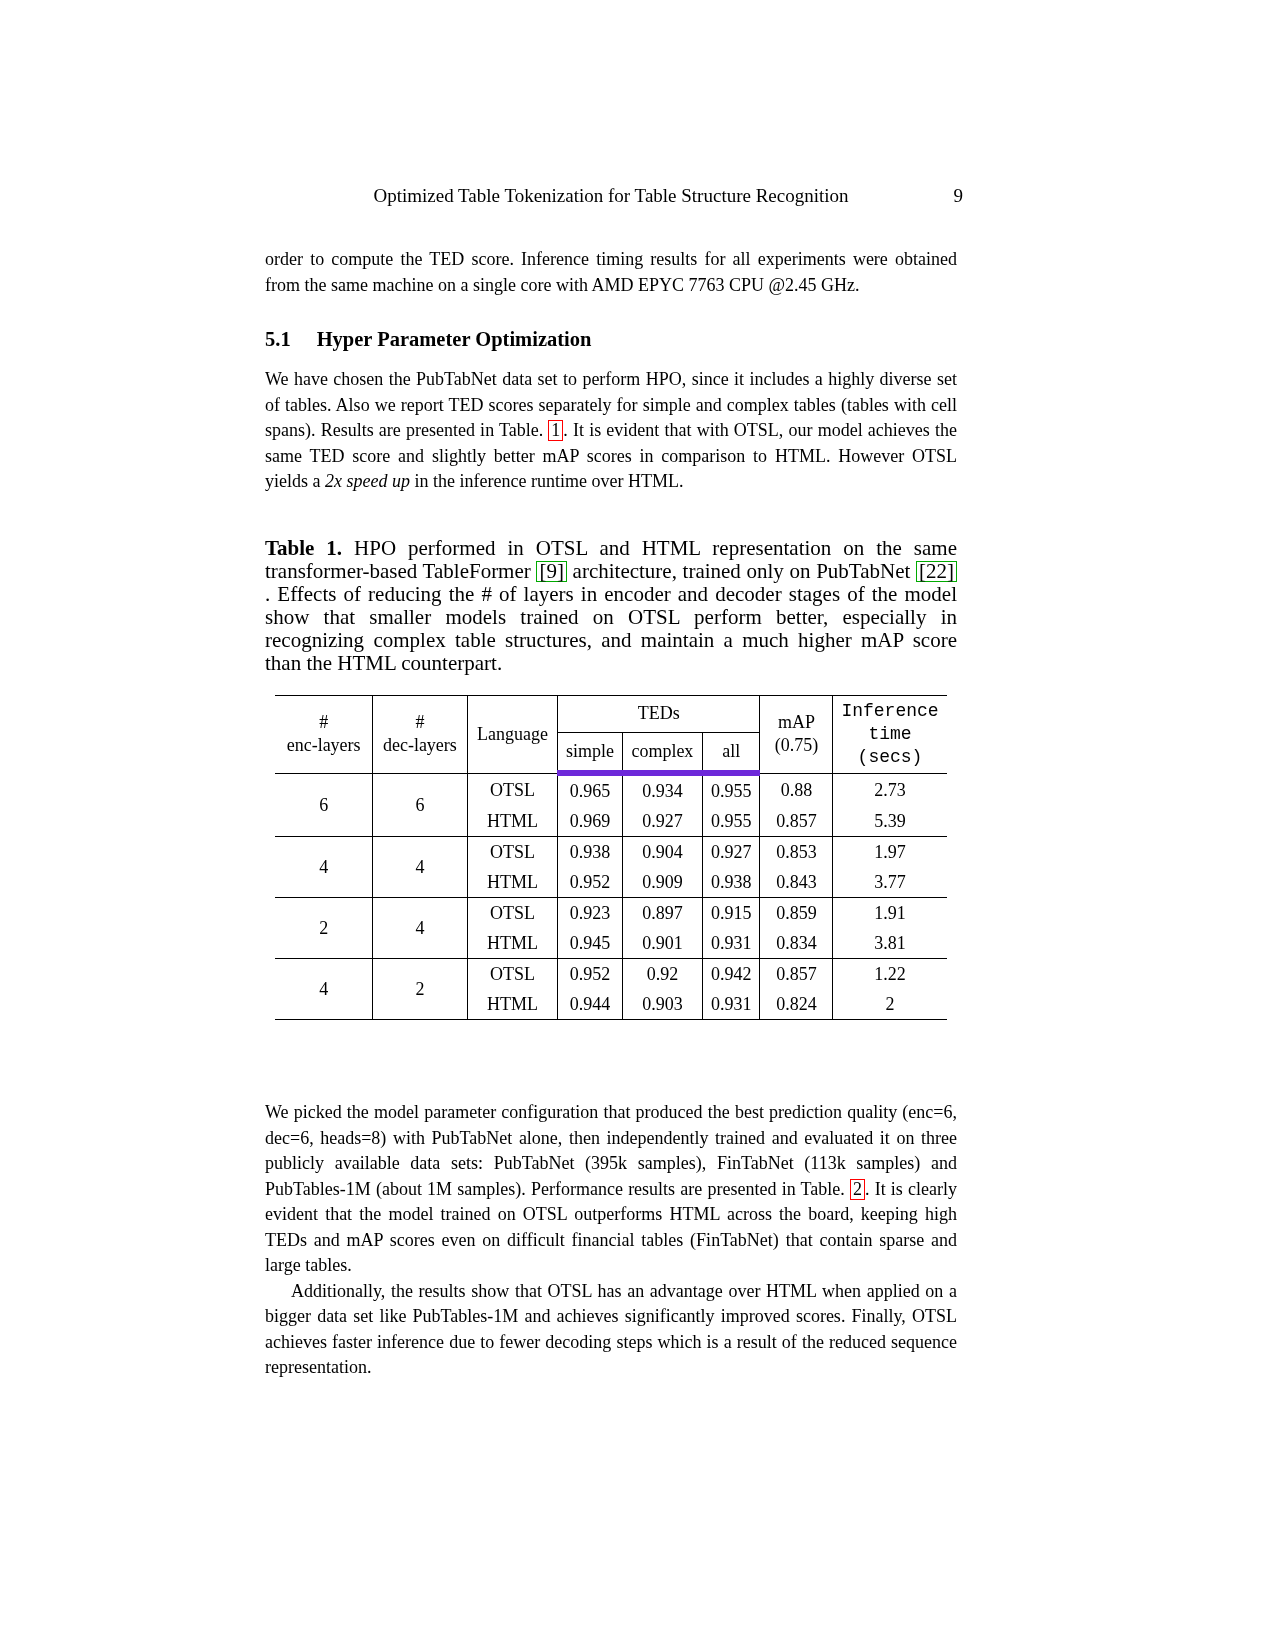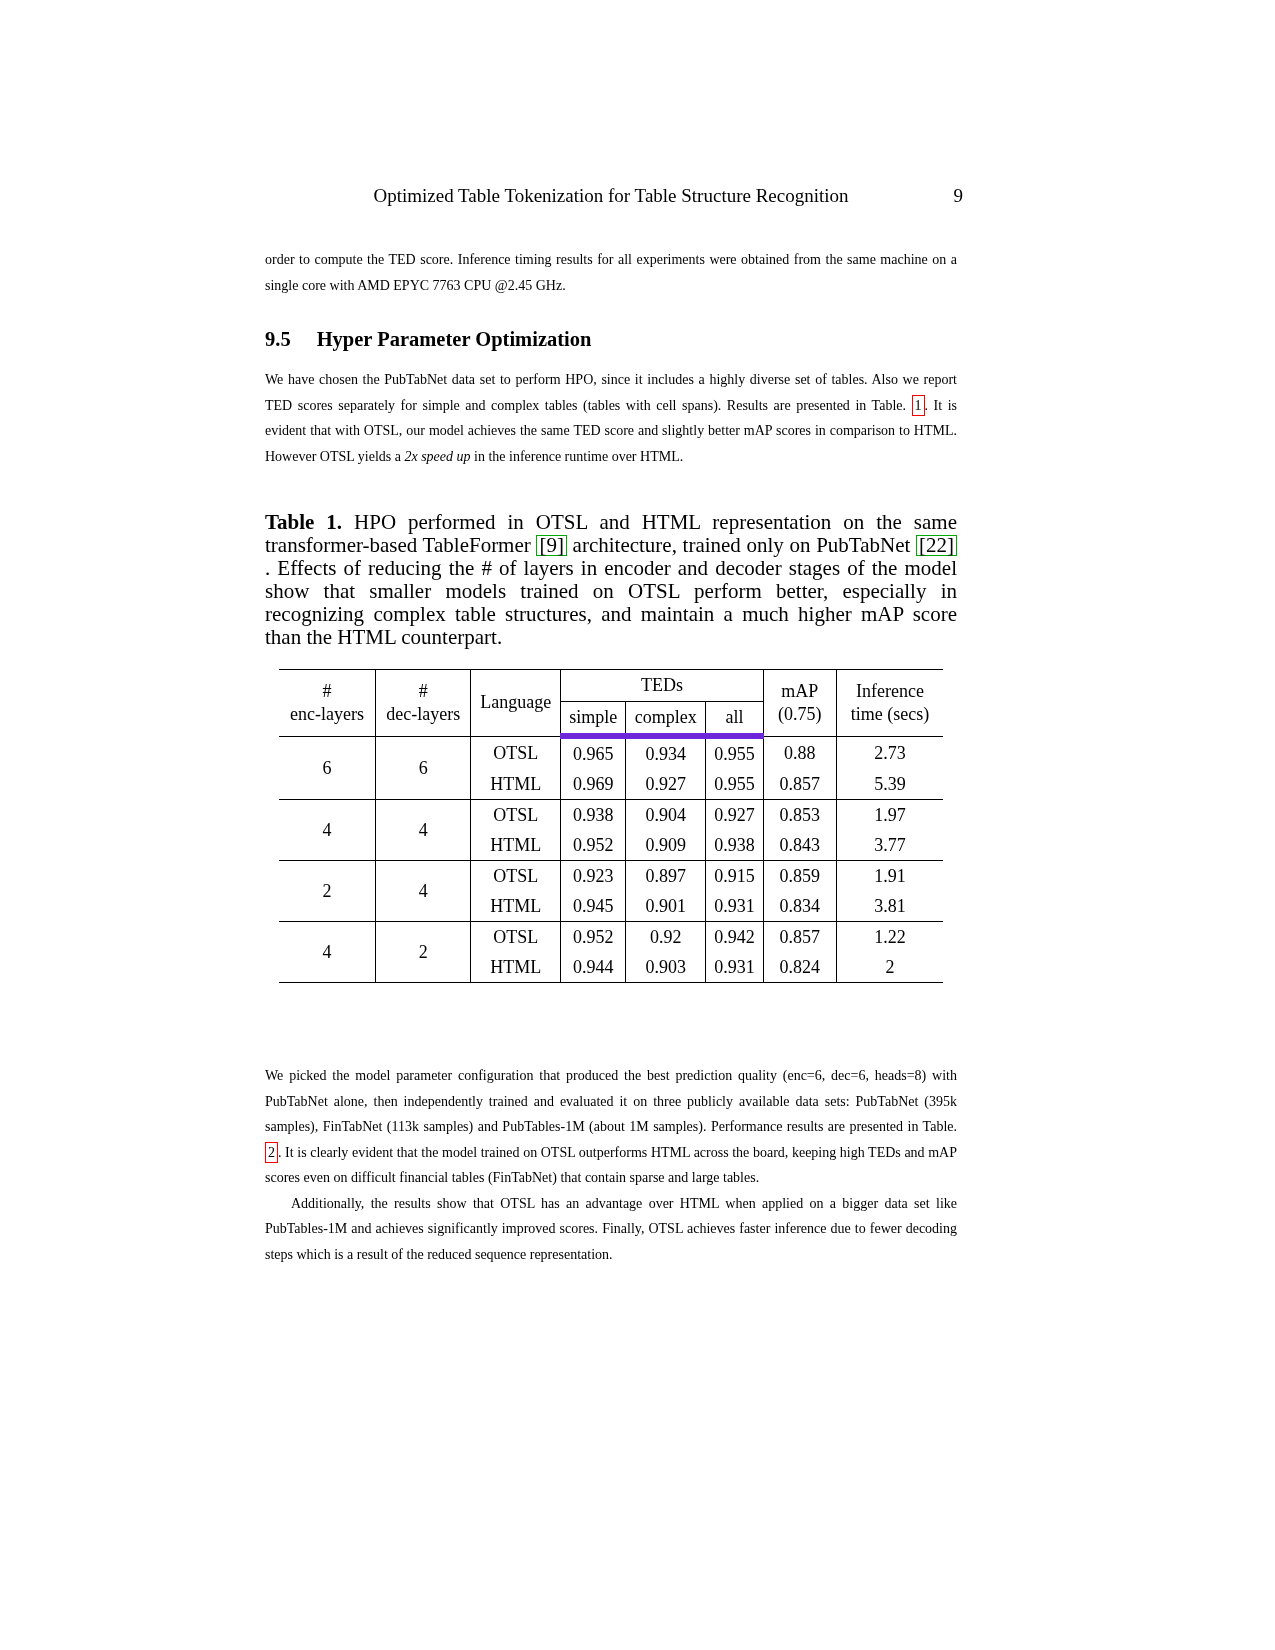--- a/index.html
+++ b/index.html
@@ -9,21 +9,21 @@
     font-family:"Liberation Serif","DejaVu Serif",serif;
     color:#000;
   }
   .page { padding:185px 318px 0 265px; width:1275px; }
 
   
   .running-head { position:relative; text-align:center; font-size:19px; margin-bottom:40px; }
   .rh-page { position:absolute; right:-6px; top:0; }
 
   
-  .bodytext { font-size:14px; line-height:25.5px; text-align:justify; }
+  .bodytext { font-size:18px; line-height:25.5px; text-align:justify; }
   .intro { margin-bottom:30px; }
   .p51 { margin-bottom:42px; }
   .indent { text-indent:26px; }
 
   h2.sec { font-size:20.5px; font-weight:bold; margin-bottom:16px; }
   .sec-num { margin-right:26px; }
 
   em.it { font-style:italic; }
 
   
@@ -47,36 +47,36 @@
   }
   table.results th { line-height:23px; padding-top:4px; padding-bottom:4px; }
   .bl { border-left:1px solid #000; }
   th.teds { border-bottom:1px solid #000; }
   thead tr.subrow th { border-bottom:6px solid #6d28d9; }
   thead th[rowspan] { border-bottom:1px solid #000; }
   tbody tr.gt > td { border-top:1px solid #000; }
   td.b { font-weight:bold;margin-top:32px; }
   .col-enc { width:97px; } .col-dec { width:95px; } .col-lang { width:90px; }
   .col-simple { width:65px; } .col-complex { width:80px; } .col-all { width:57px; }
-  .col-map { width:73px; } .col-inf { width:107px; }
+  .col-map { width:73px; } .col-inf { width:107px;font-family:Liberation Mono, monospace; }
 </style>
 </head>
 <body>
 
 <div class="page">
 
   <div class="running-head">
     <span class="rh-title">Optimized Table Tokenization for Table Structure Recognition</span>
     <span class="rh-page">9</span>
   </div>
 
   <p class="bodytext intro">order to compute the TED score. Inference timing results for all experiments were obtained from the same machine on a single core with AMD EPYC 7763 CPU @2.45 GHz.</p>
 
   <h2 class="sec">
-    <span class="sec-num">9.5</span><span class="sec-title">Hyper Parameter Optimization</span>
+    <span class="sec-num">5.1</span><span class="sec-title">Hyper Parameter Optimization</span>
   </h2>
 
   <p class="bodytext p51"><span>We have chosen the PubTabNet data set to perform HPO, since it includes a highly diverse set of tables. Also we report TED scores separately for simple and complex tables (tables with cell spans). Results are presented in Table. </span><a class="refbox">1</a><span>. It is evident that with OTSL, our model achieves the same TED score and slightly better mAP scores in comparison to HTML. However OTSL yields a </span><em class="it">2x speed up</em><span> in the inference runtime over HTML.</span></p>
 
   <p class="caption"><span class="cap-label">Table 1.</span><span> HPO performed in OTSL and HTML representation on the same transformer-based TableFormer </span><a class="citebox">[9]</a><span> architecture, trained only on PubTabNet </span><a class="citebox">[22]</a><span>. Effects of reducing the # of layers in encoder and decoder stages of the model show that smaller models trained on OTSL perform better, especially in recognizing complex table structures, and maintain a much higher mAP score than the HTML counterpart.</span></p>
 
   <div class="table-wrap">
     <table class="results">
       <thead>
         <tr>

